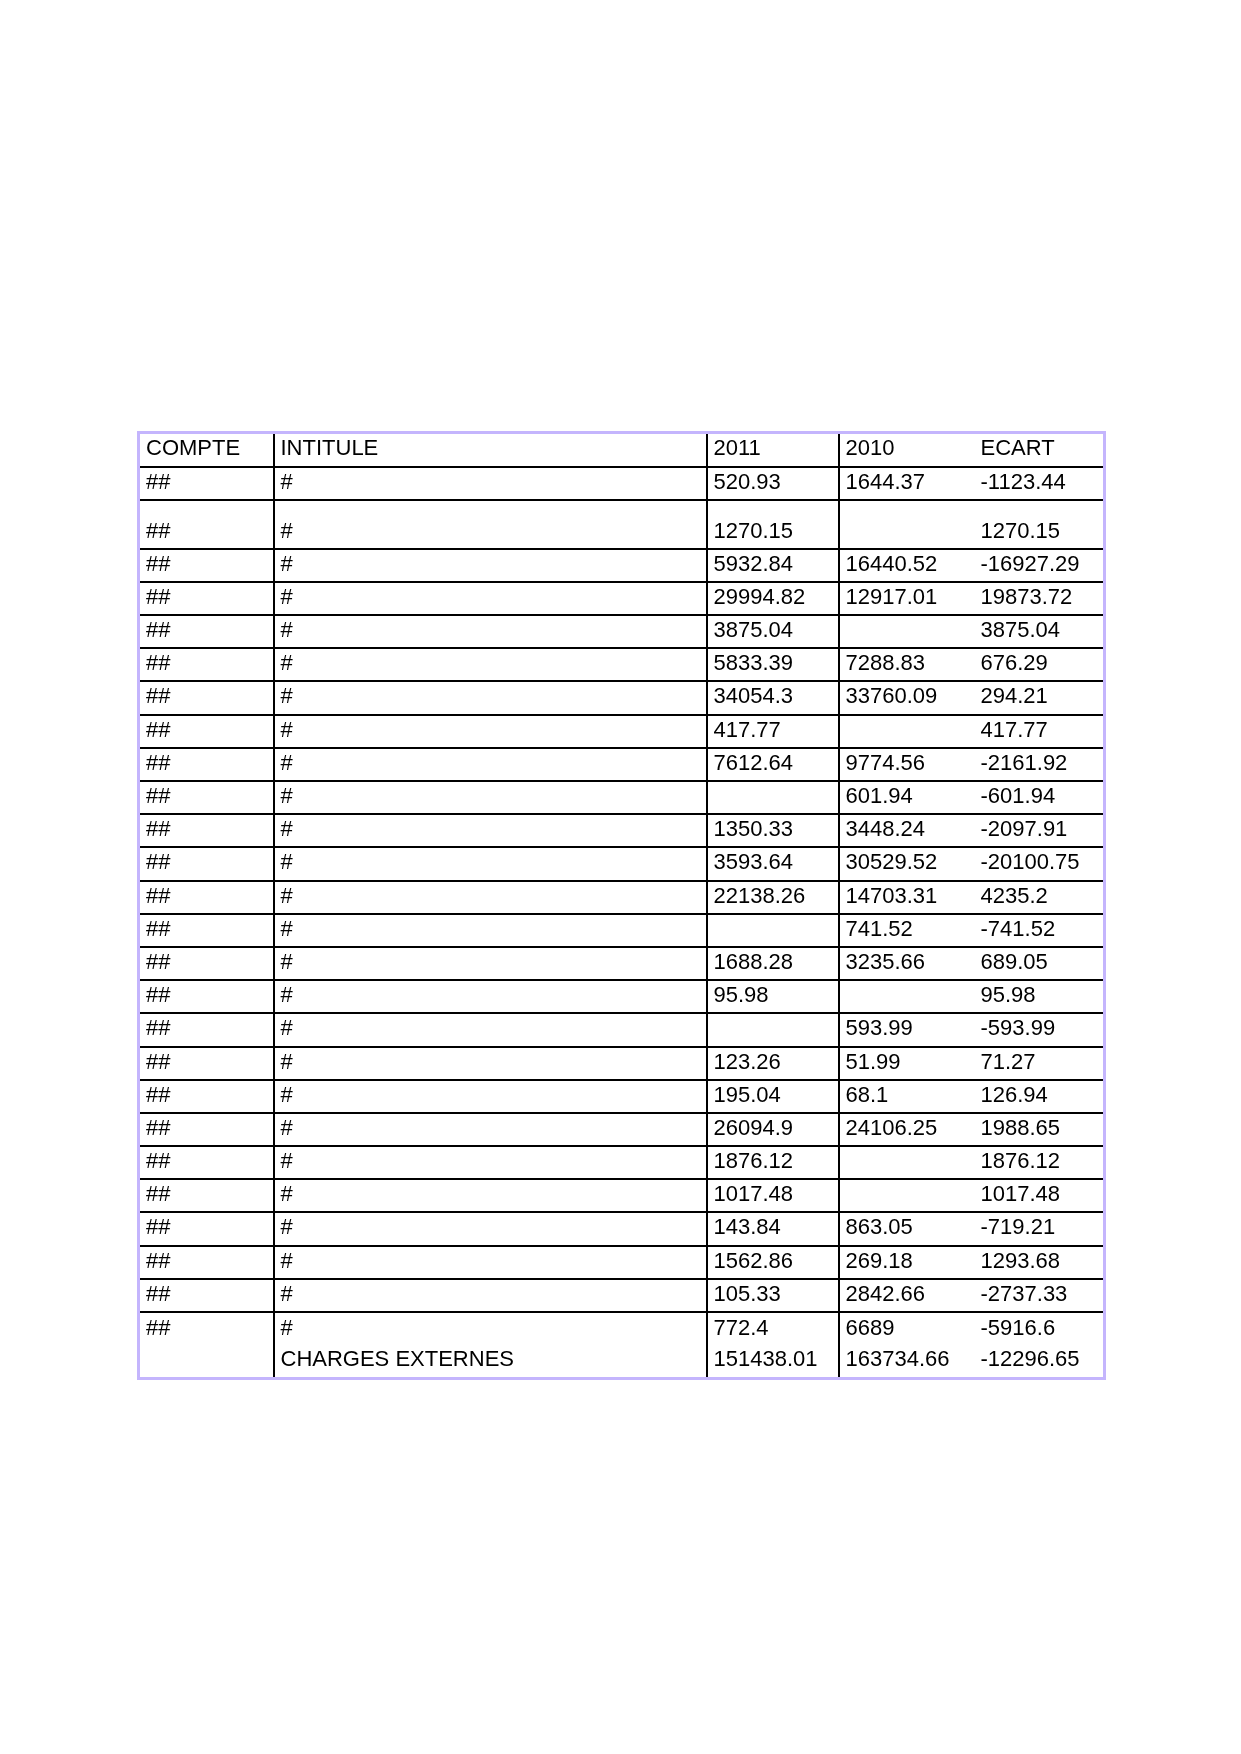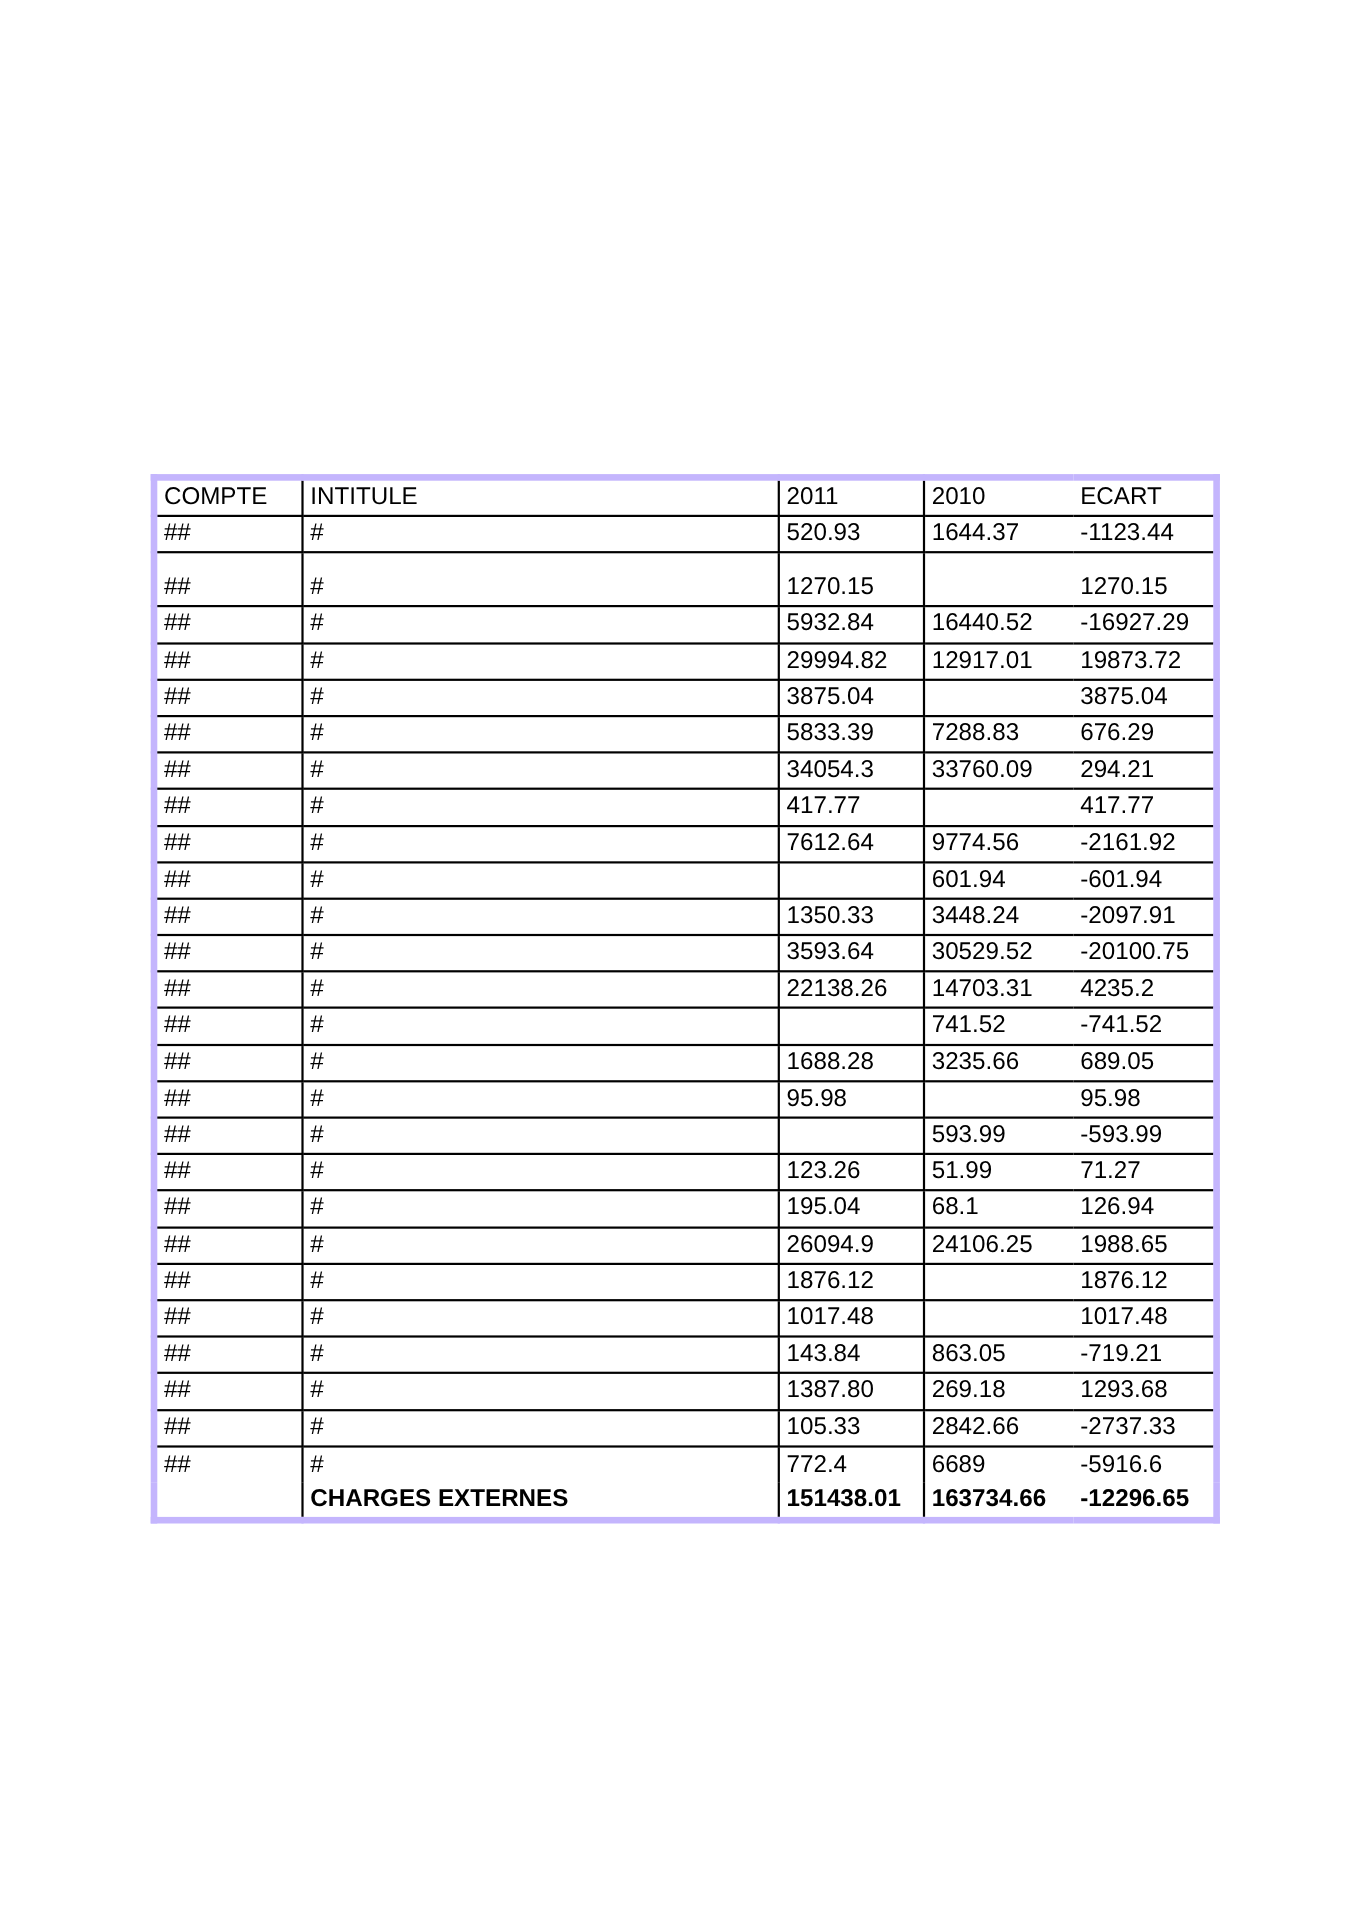--- a/index.html
+++ b/index.html
@@ -16,21 +16,21 @@
   }
   .sheet {
     position: absolute;
     left: 137px;
     top: 431px;
   }
   table.fin {
     border-collapse: collapse;
     table-layout: fixed;
     width: 966px;
-    border: 6px solid #c4b5fd;
+    border: 3px solid #c4b5fd;
   }
   table.fin th,
   table.fin td {
     border: 2px solid #000000;
     font-size: 22px;
     font-weight: normal;
     text-align: left;
     vertical-align: bottom;
     padding: 2px 2px 5px 6px;
     white-space: nowrap;
@@ -46,21 +46,21 @@
   table.fin td:nth-child(5) {
     border-left-style: hidden;
   }
   table.fin thead tr { height: 34px; }
   table.fin tbody tr { height: 33px; }
   table.fin tbody tr.tall { height: 49px; }
   
   table.fin tbody tr.no-bottom td { border-bottom-style: hidden; }
   table.fin tbody tr.total td {
     border-top-style: hidden;
-    font-weight: bold;
+    font-weight: normal;
     margin-left: 20px;
   }
 </style>
 </head>
 <body>
 
 <div class="sheet">
   <table class="fin">
     <colgroup>
       <col style="width:135px">
@@ -236,21 +236,21 @@
         <tr>
           <td>##</td>
           <td>#</td>
           <td>143.84</td>
           <td>863.05</td>
           <td>-719.21</td>
         </tr>
         <tr>
           <td>##</td>
           <td>#</td>
-          <td>1387.80</td>
+          <td>1562.86</td>
           <td>269.18</td>
           <td>1293.68</td>
         </tr>
         <tr>
           <td>##</td>
           <td>#</td>
           <td>105.33</td>
           <td>2842.66</td>
           <td>-2737.33</td>
         </tr>

